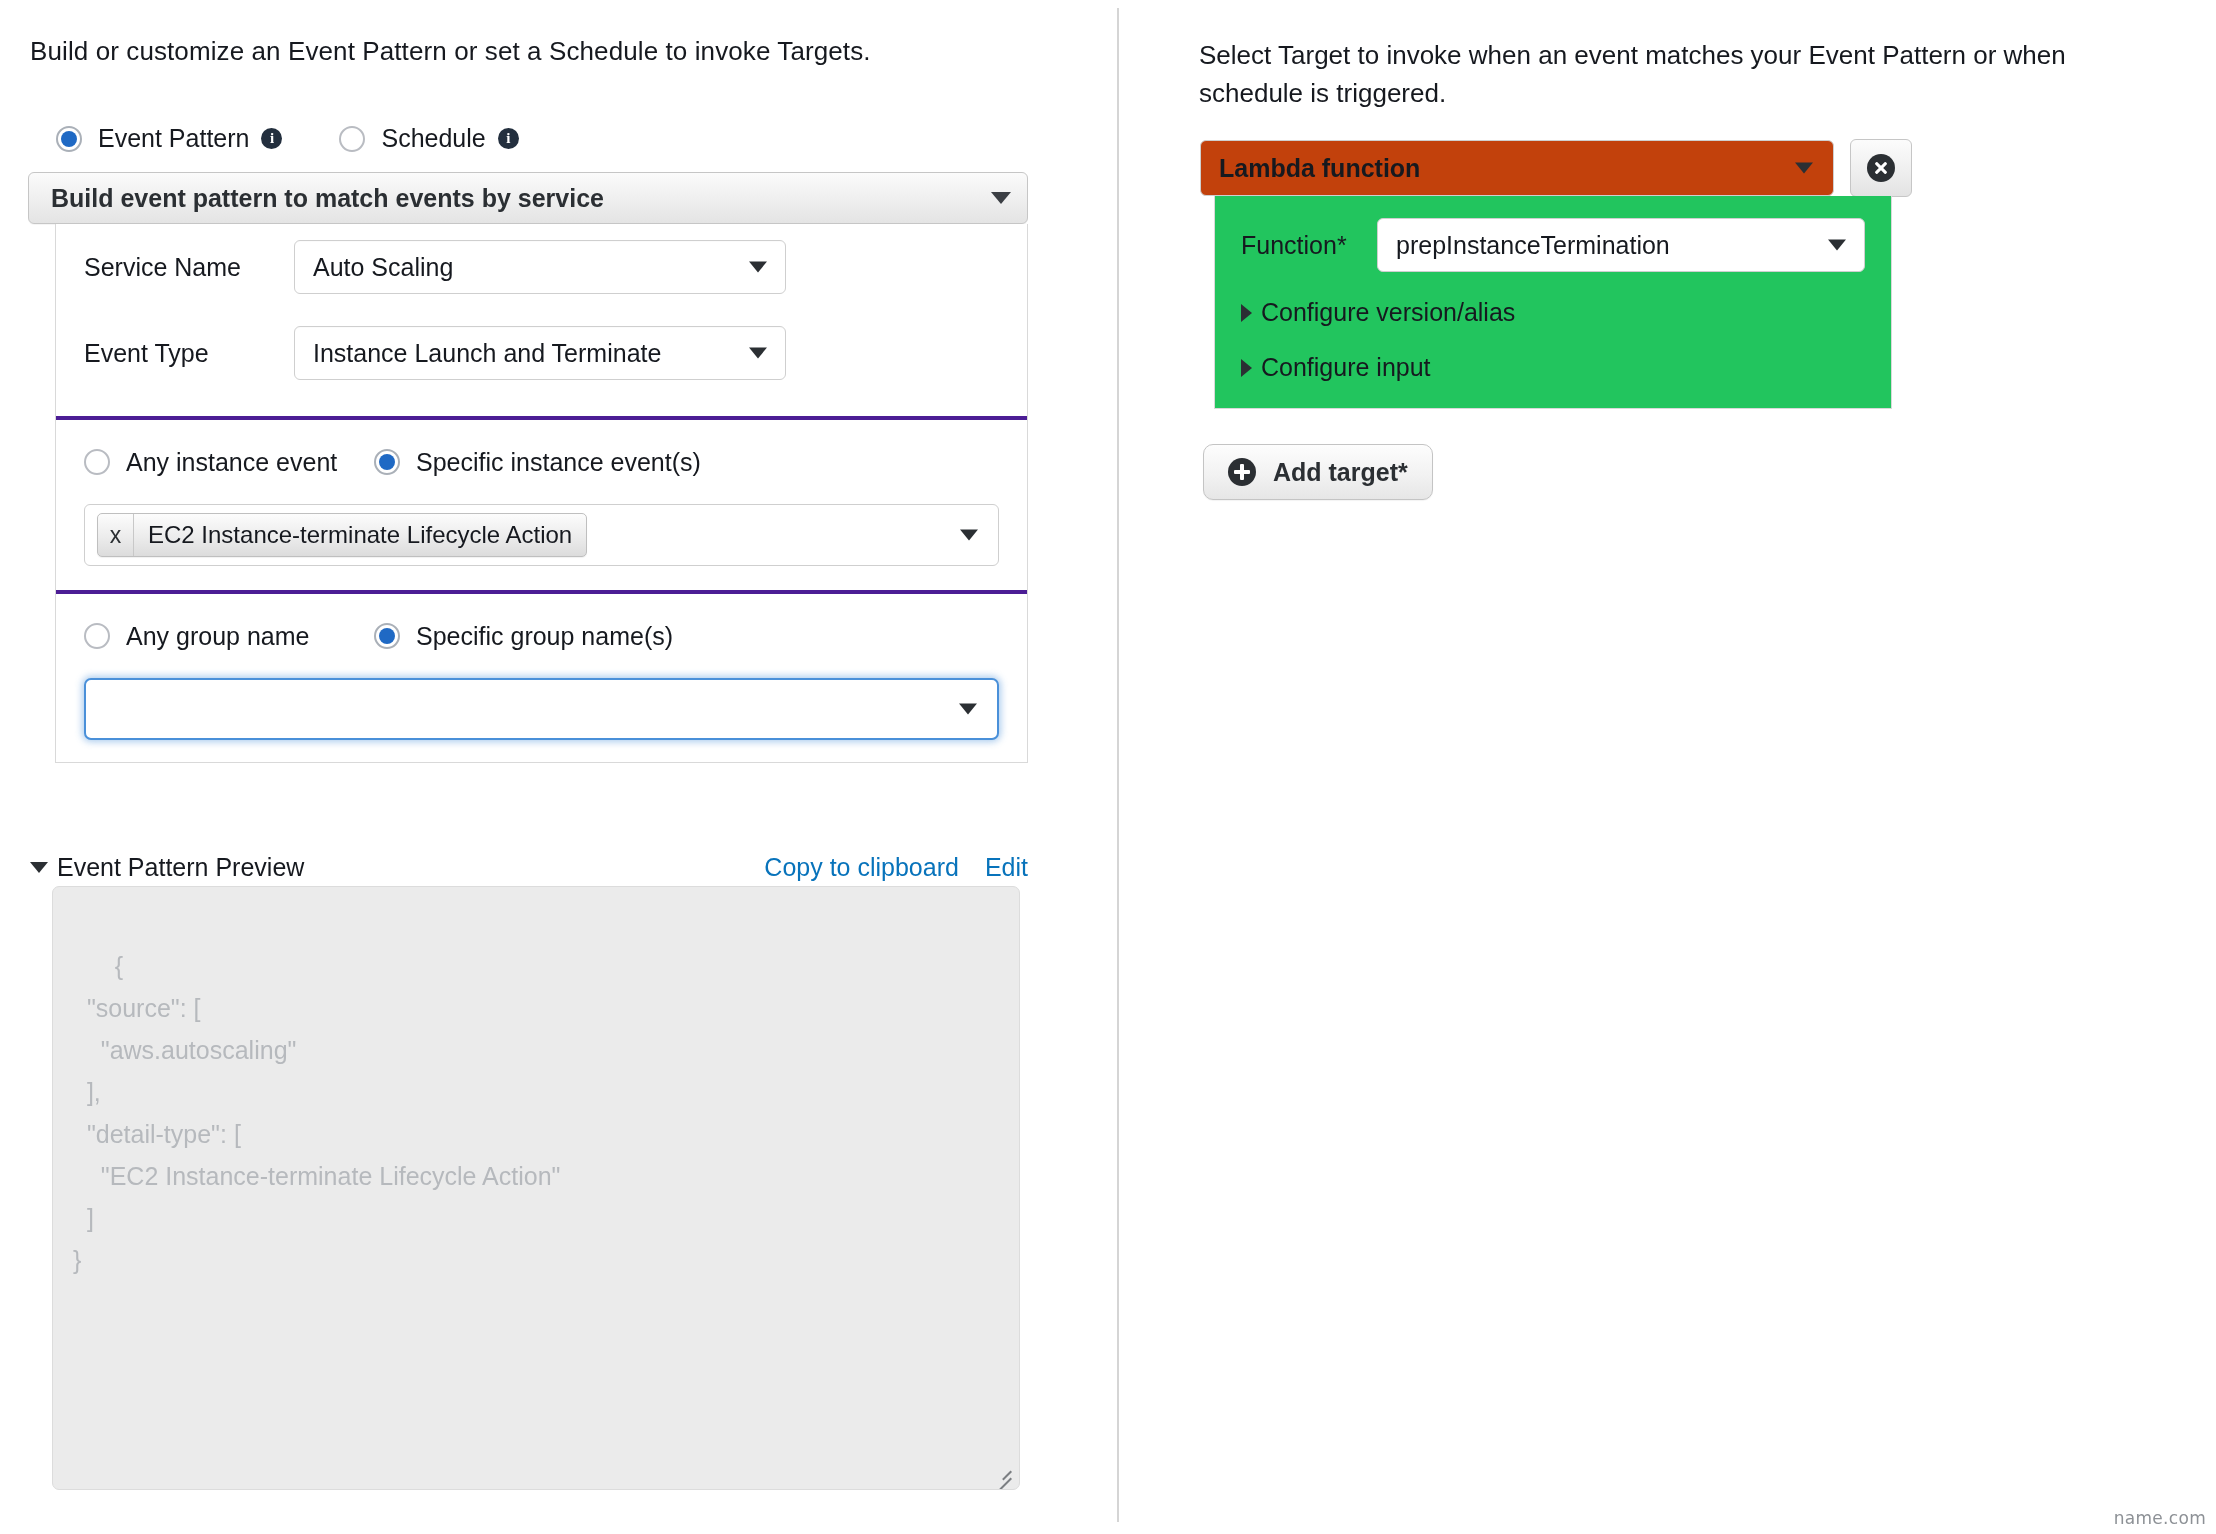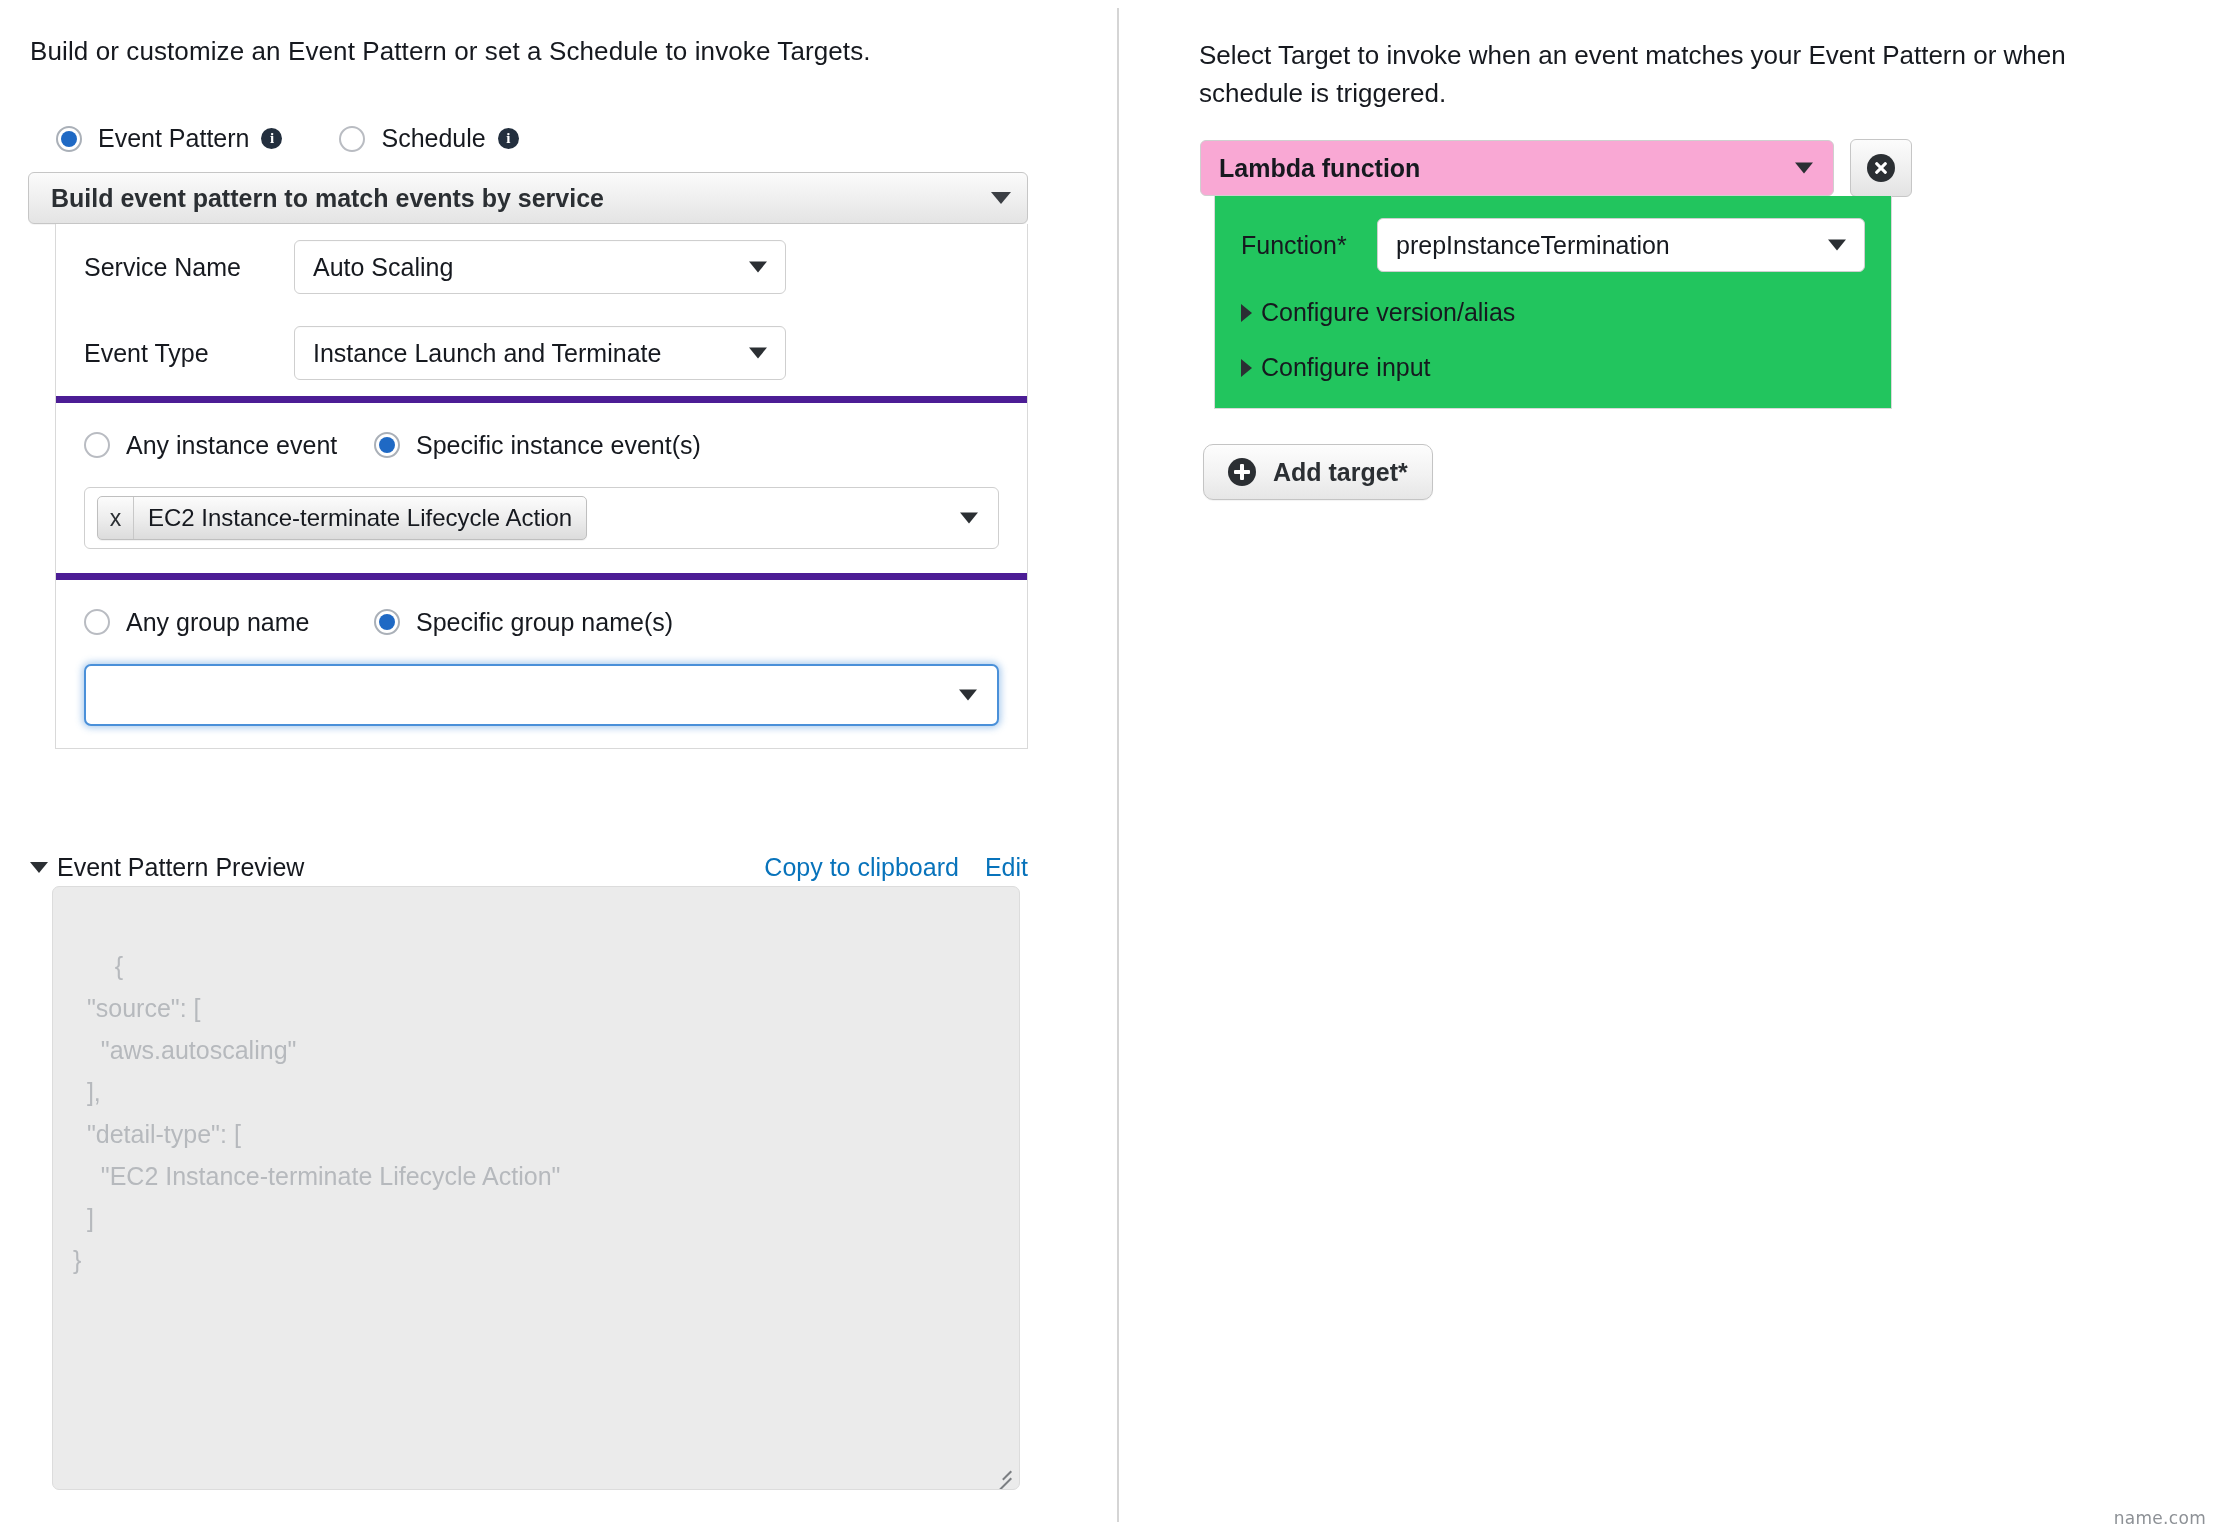--- a/index.html
+++ b/index.html
@@ -139,21 +139,21 @@
     position: absolute;
     left: 55px; top: 224px;
     width: 973px;
     border: 1px solid #d9d9d9;
     border-top: none;
     background: #ffffff;
   }
   .form-section {
     padding: 0;
   }
-  .form-section + .form-section { border-top: 7px solid #4c1d95; }
+  .form-section + .form-section { border-top: 4px solid #4c1d95; margin-top: 20px; }
 
   .field-row {
     display: flex;
     align-items: center;
     padding: 0 28px;
     height: 86px;
   }
   .field-label {
     width: 210px;
     font-size: 25px;
@@ -334,21 +334,21 @@
     line-height: 38px;
     color: #16191f;
   }
 
   .target-select {
     position: absolute;
     left: 50px; top: 140px;
     width: 634px; height: 56px;
     border: 1px solid #cfcfcf;
     border-radius: 6px;
-    background: #f9a8d4;
+    background: #c2410c;
     display: flex;
     align-items: center;
     padding: 0 46px 0 18px;
     font-size: 25px;
     font-weight: bold;
     color: #16191f;
     cursor: pointer;
   }
   .target-select .arrow {
     position: absolute;

